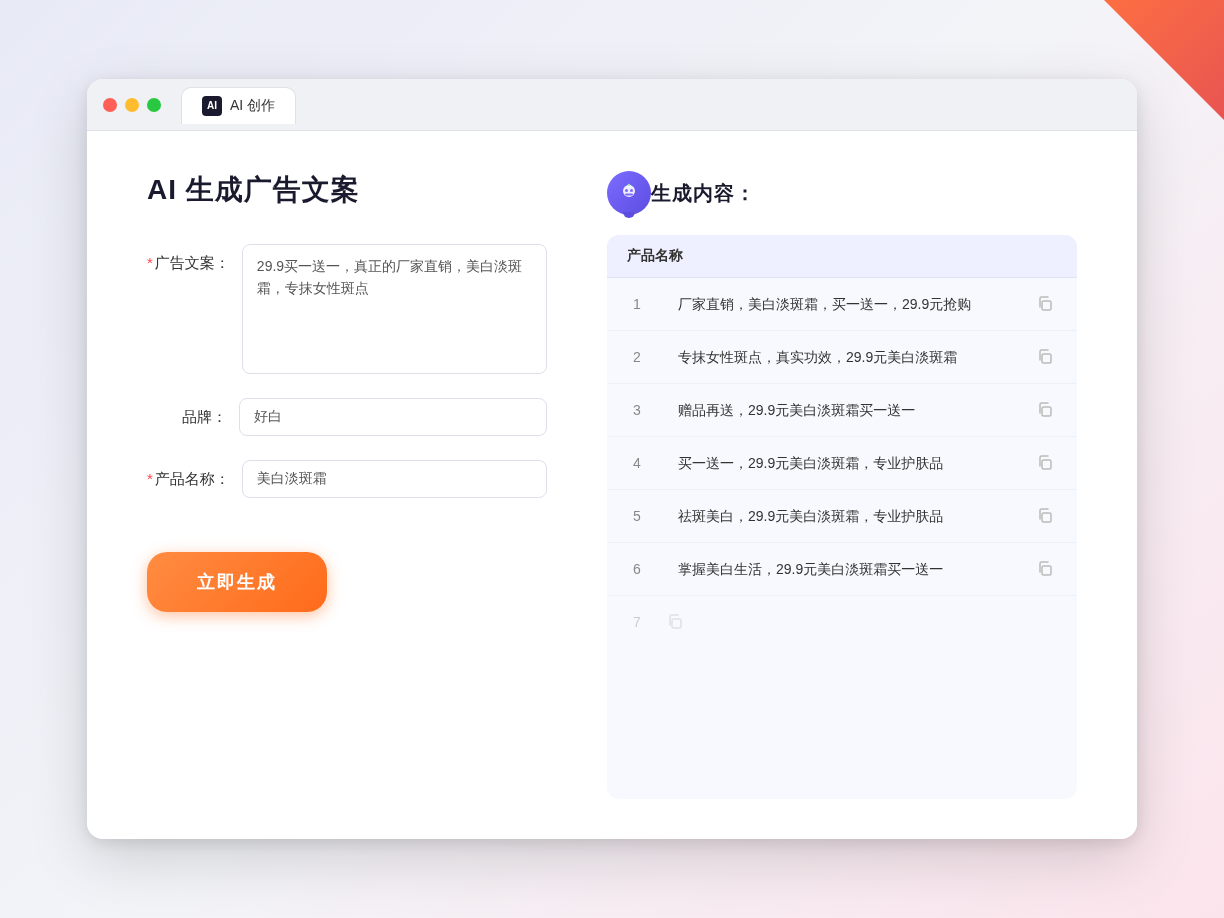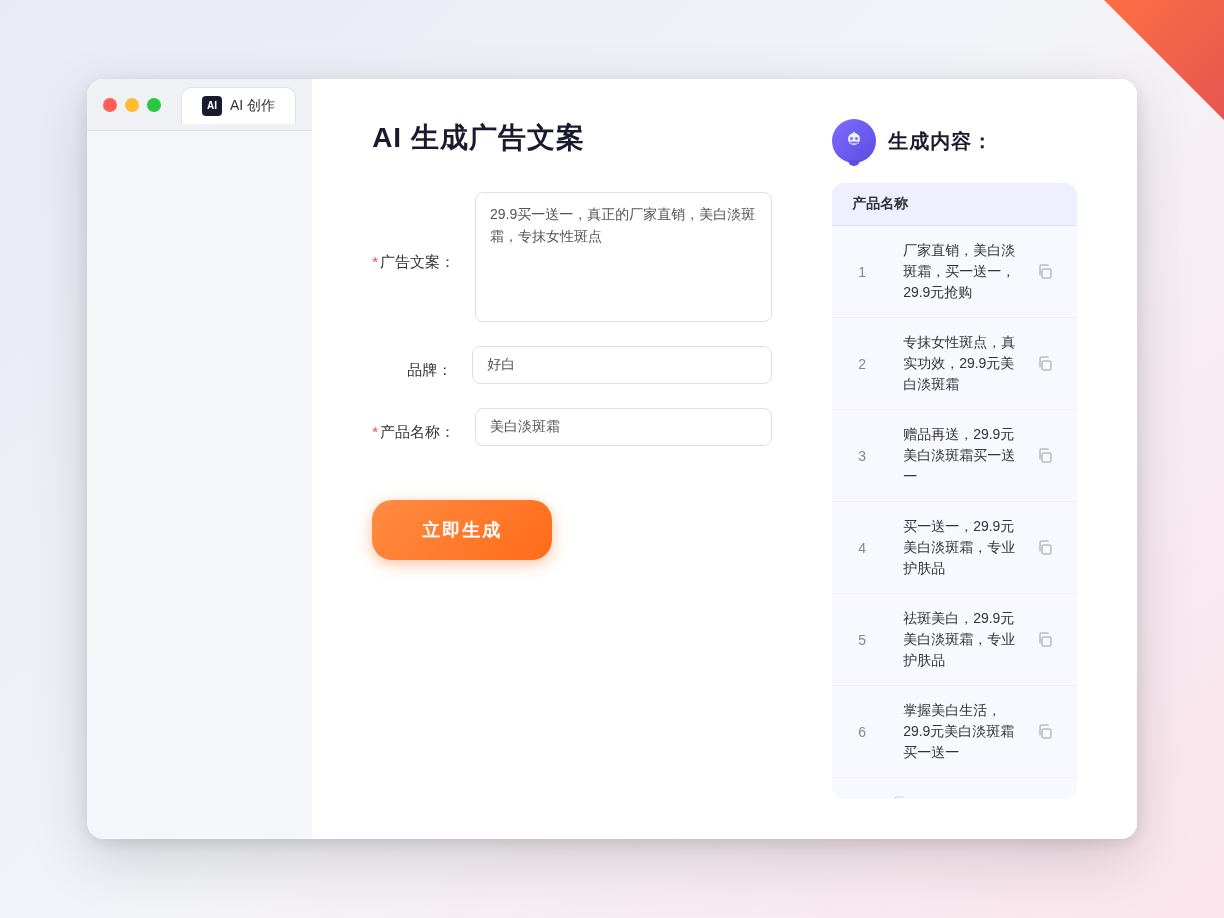--- a/index.html
+++ b/index.html
@@ -27,20 +27,21 @@
     }
 
     .browser-window {
       width: 1050px;
       height: 760px;
       background: #f5f6fa;
       border-radius: 16px;
       box-shadow: 0 20px 60px rgba(0,0,0,0.15), 0 4px 15px rgba(0,0,0,0.1);
       overflow: hidden;
       display: flex;
+      flex-direction: column;
     }
 
     
     .browser-chrome {
       height: 52px;
       background: #f0f1f5;
       border-bottom: 1px solid #e0e0e8;
       display: flex;
       align-items: center;
       padding: 0 16px;
@@ -105,23 +106,23 @@
     .page-title {
       font-size: 28px;
       font-weight: 700;
       color: #1a1a2e;
       margin-bottom: 35px;
       letter-spacing: 1px;
     }
 
     .form-group {
       display: flex;
-      align-items: center;
+      align-items: flex-start;
       margin-bottom: 24px;
-      gap: 20px;
+      gap: 12px;
     }
 
     .form-label {
       font-size: 15px;
       color: #333;
       padding-top: 10px;
       white-space: nowrap;
       min-width: 80px;
       text-align: right;
     }
@@ -167,21 +168,20 @@
     
     .right-panel {
       flex: 1;
       display: flex;
       flex-direction: column;
     }
 
     .right-header {
       display: flex;
       align-items: center;
-      gap: 12px;
       margin-bottom: 20px;
     }
 
     .robot-icon {
       width: 44px; height: 44px;
       background: linear-gradient(135deg, #7c6cff, #5c4cdf);
       border-radius: 50%;
       display: flex; align-items: center; justify-content: center;
       color: white;
       font-size: 22px;

